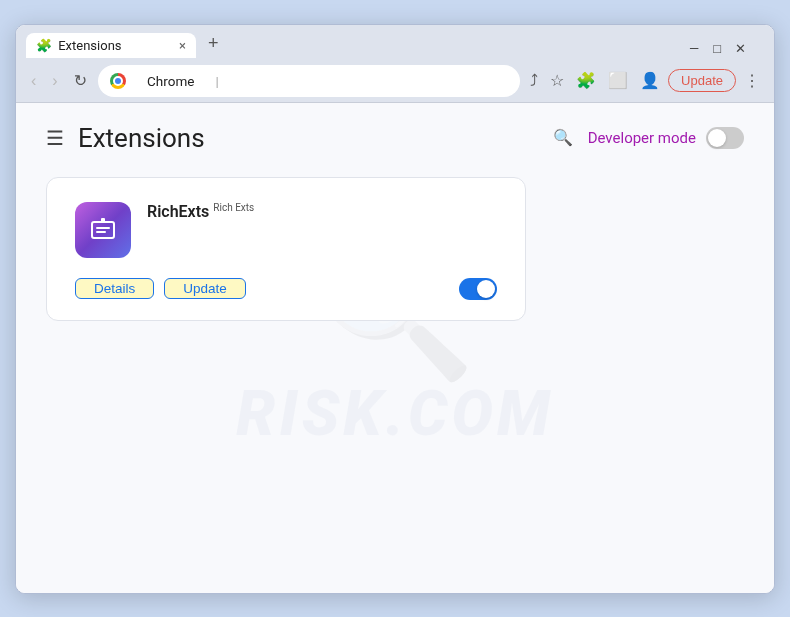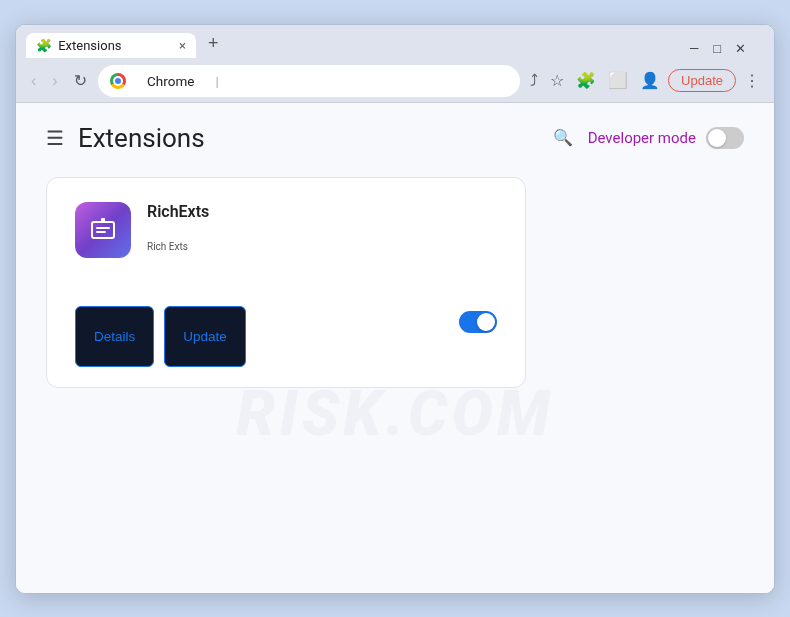--- a/index.html
+++ b/index.html
@@ -287,51 +287,49 @@
       align-items: center;
       justify-content: center;
       flex-shrink: 0;
     }
     .ext-icon svg {
       width: 30px;
       height: 30px;
     }
     .ext-info {
       display: flex;
-      flex-direction: column;
-      gap: 20px;
+      gap: 4px;
     }
     .ext-name {
       font-size: 16px;
       font-weight: 600;
       color: #222;
     }
     .ext-desc {
       font-size: 10px;
       color: #555;
     }
     .ext-card-footer {
       display: flex;
       align-items: center;
       justify-content: space-between;
     }
     .ext-buttons {
       display: flex;
       gap: 10px;
     }
     .btn-outline {
-      background: #0f172a;
+      background: #fef9c3;
       border: 1.5px solid #1a73e8;
       color: #1a73e8;
       border-radius: 6px;
-      padding: 22px 18px;
+      padding: 2px 18px;
       font-size: 13.5px;
       cursor: pointer;
       font-weight: 500;
-      margin-top: 28px;
     }
   </style>
 </head>
 <body>
 
 <div class="browser-window">
 
   <div class="title-bar">
     <div class="title-bar-top">
       <div class="tab-row">

